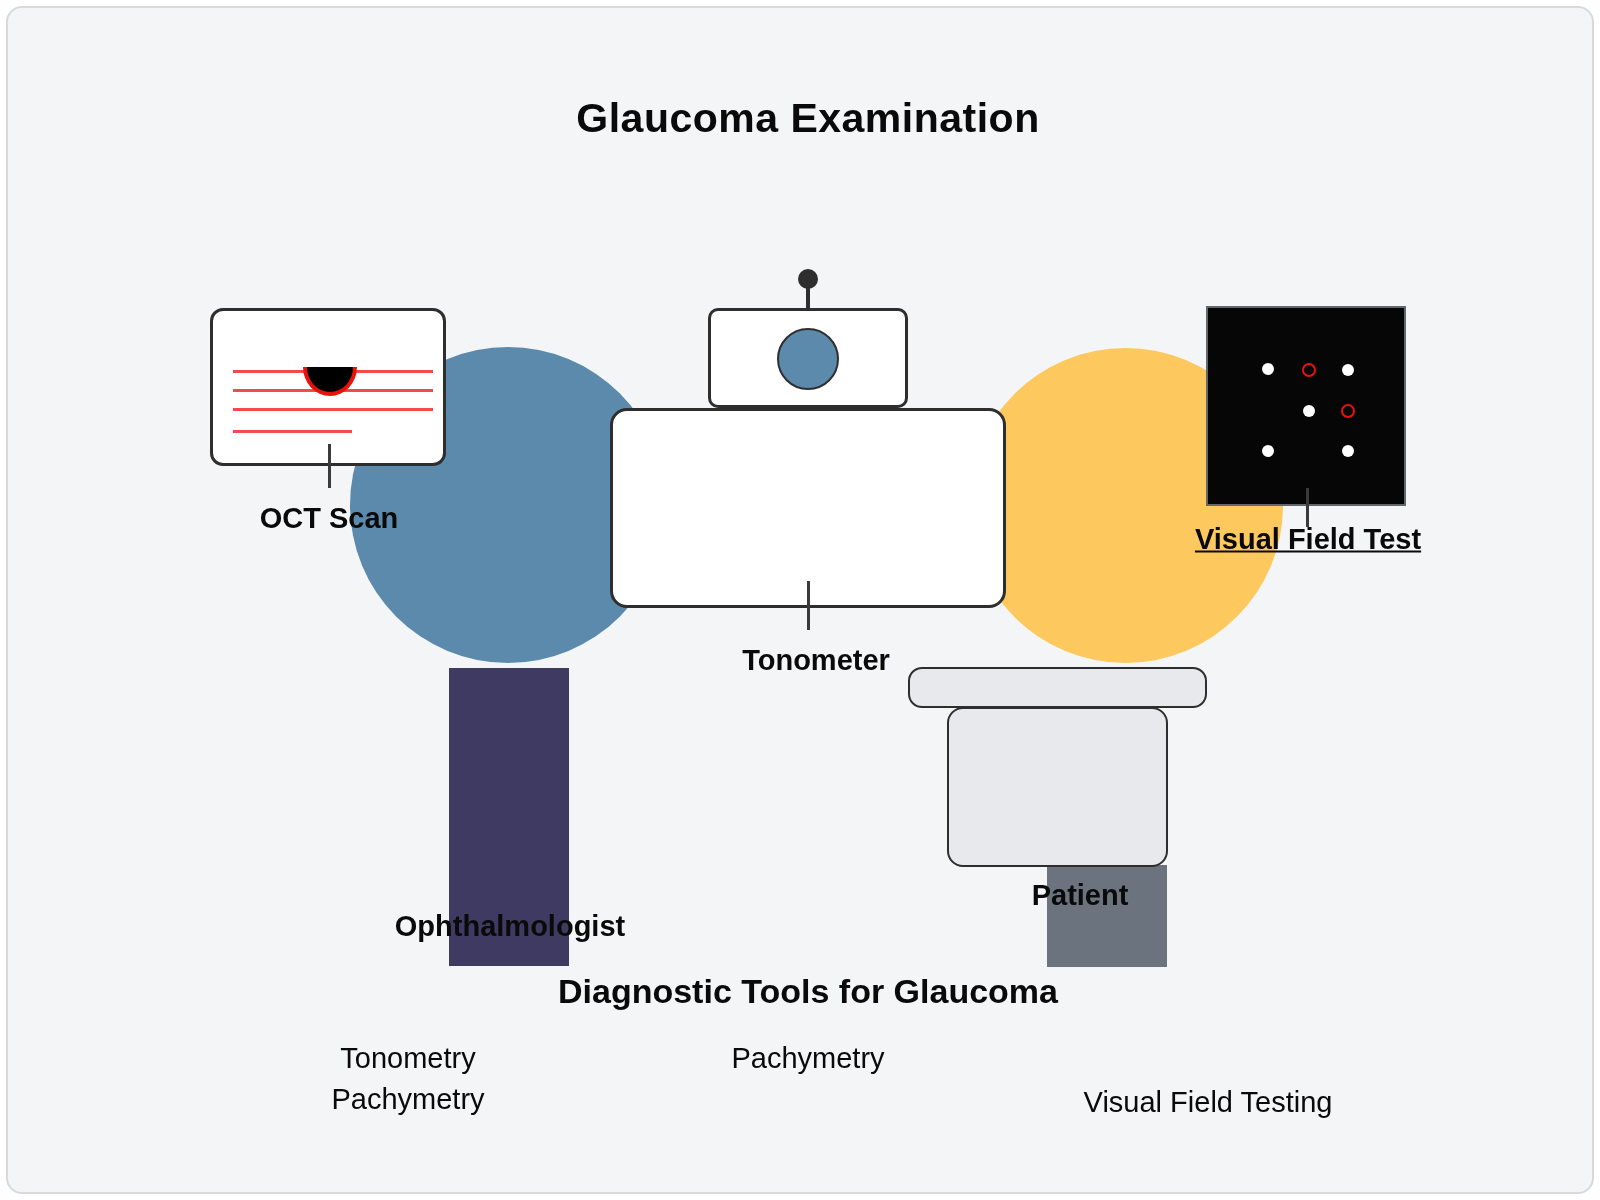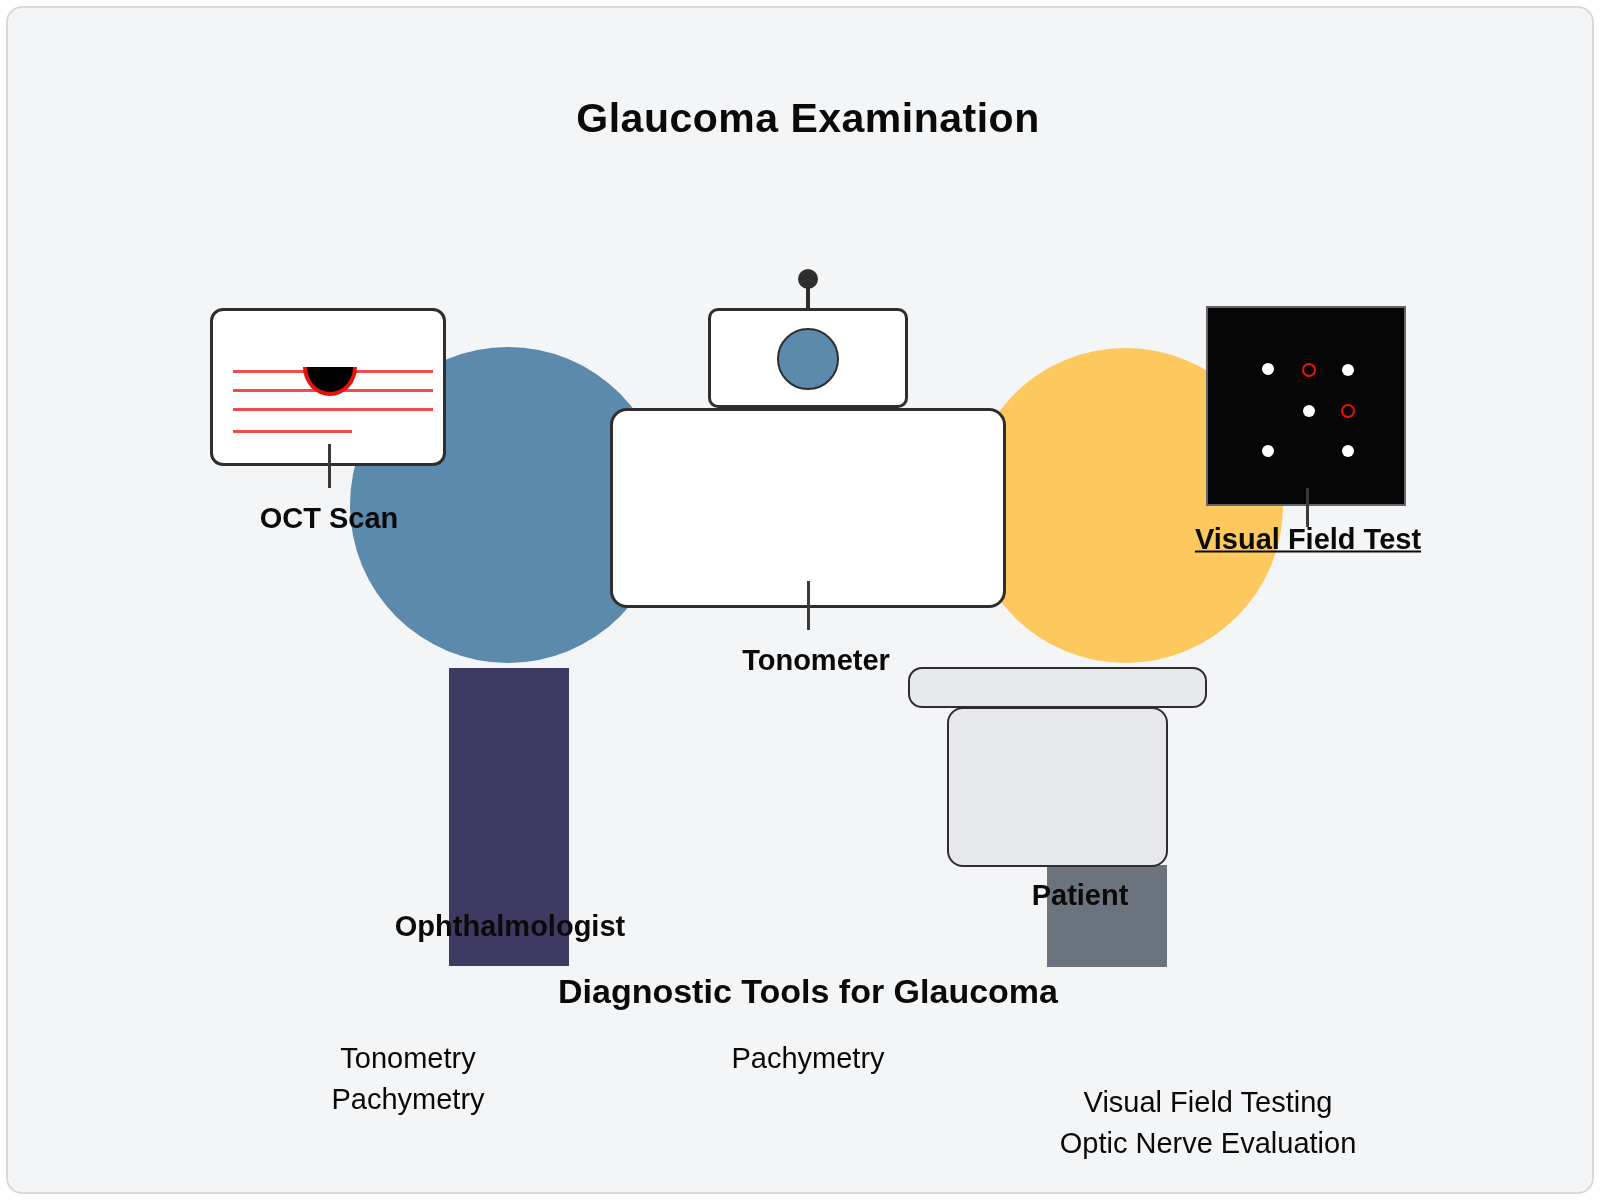--- a/index.html
+++ b/index.html
@@ -139,16 +139,15 @@
   <div class="footer-title">Diagnostic Tools for Glaucoma</div>
   <div class="footer-col col-1">
     <div>Tonometry</div>
     <div>Pachymetry</div>
   </div>
   <div class="footer-col col-2">
     <div>Pachymetry</div>
   </div>
   <div class="footer-col col-3">
     <div>Visual Field Testing</div>
-    <div>Optic Nerve Evaluation</div>
   </div>
 
 </div>
 
 </body></html>

